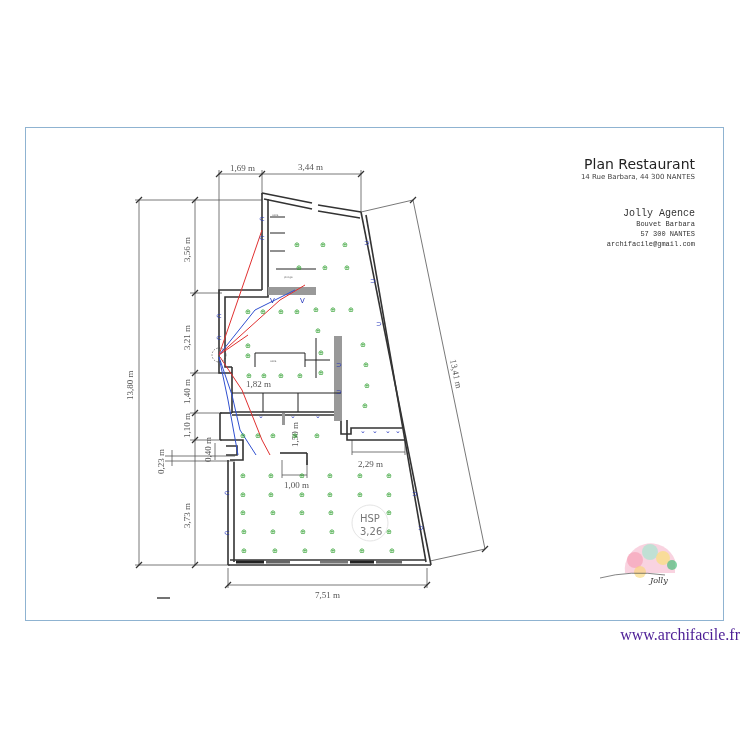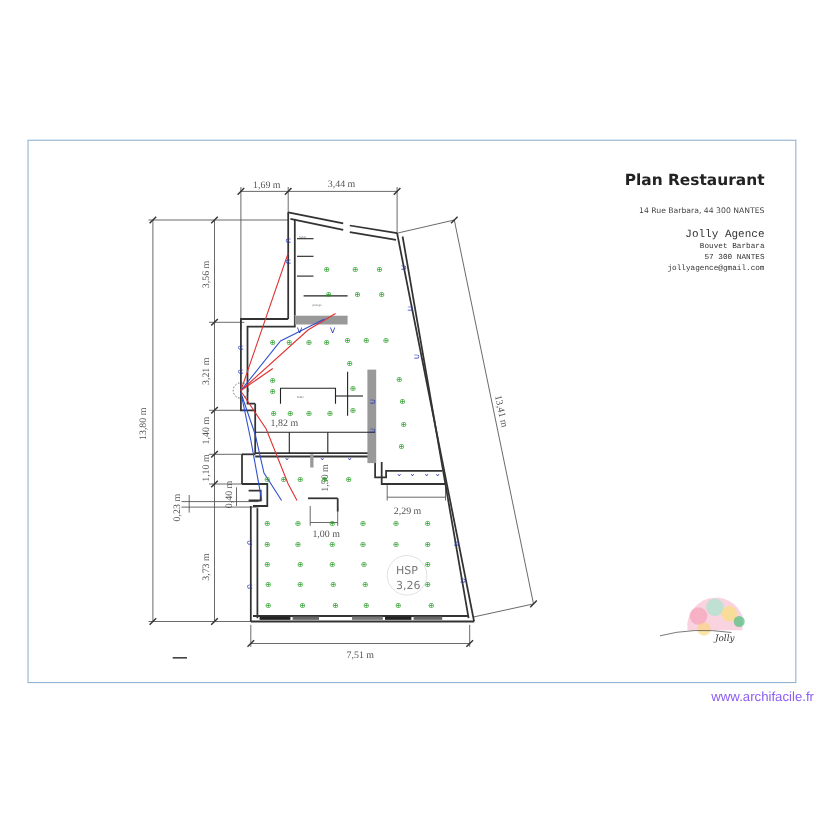--- a/index.html
+++ b/index.html
@@ -1,44 +1,44 @@
 <!DOCTYPE html>
 <html><head>
 <meta charset="utf-8">
 <style>
   html, body { margin:0; padding:0; background:#ffffff; }
   body { width:750px; height:750px; position:relative; overflow:hidden; font-family:"Liberation Sans", sans-serif; }
   .sheet { position:absolute; left:25px; top:127px; width:699px; height:494px; border:1.5px solid #8fb3d1; box-sizing:border-box; background:#fff; }
   .title-block { position:absolute; right:55px; top:156px; text-align:right; color:#333; }
-  .title { font-family:"DejaVu Sans", sans-serif; font-size:14px; color:#222;font-weight:bold; }
-  .address { font-family:"DejaVu Sans", sans-serif; font-size:7px; color:#444; margin-top:16px; }
+  .title { font-family:"DejaVu Sans", sans-serif; font-size:14px; color:#222; }
+  .address { font-family:"DejaVu Sans", sans-serif; font-size:7px; color:#444; margin-top:1px; }
   .agency { position:absolute; right:55px; top:208px; text-align:right; font-family:Liberation Mono, monospace; color:#333; }
   .agency .name { font-size:10px; }
   .agency .line { font-size:7px; line-height:10px; }
-  .watermark { position:absolute; right:10px; top:626px; font-family:Liberation Sans, sans-serif; font-size:12px; color:#8b5cf6; }
+  .watermark { position:absolute; right:10px; top:626px; font-family:Liberation Serif, serif; font-size:16px; color:#4c1d95; }
   svg { position:absolute; left:0; top:0; }
   .dim { font-family:"Liberation Serif", serif; font-size:9px; fill:#555; }
   .hsp { font-family:"DejaVu Sans", sans-serif; font-size:10px; fill:#777; }
   .tiny { font-family:"DejaVu Sans", sans-serif; font-size:2.5px; fill:#666; }
 </style>
 </head>
 <body>
 
 <div class="sheet"></div>
 
 <div class="title-block">
   <div class="title">Plan Restaurant</div>
   <div class="address">14 Rue Barbara, 44 300 NANTES</div>
 </div>
 
 <div class="agency">
   <div class="name">Jolly Agence</div>
   <div class="line">Bouvet Barbara</div>
   <div class="line">57 300 NANTES</div>
-  <div class="line">jollyagence@gmail.com</div>
+  <div class="line">archifacile@gmail.com</div>
 </div>
 
 <svg width="750" height="750" viewBox="0 0 750 750">
 
   <g stroke="#555" stroke-width="0.8" fill="none">
 
     <line x1="219" y1="174" x2="361" y2="174"></line>
     <line x1="219" y1="170" x2="219" y2="300"></line>
     <line x1="262" y1="170" x2="262" y2="195"></line>
     <line x1="361" y1="170" x2="361" y2="212"></line>

